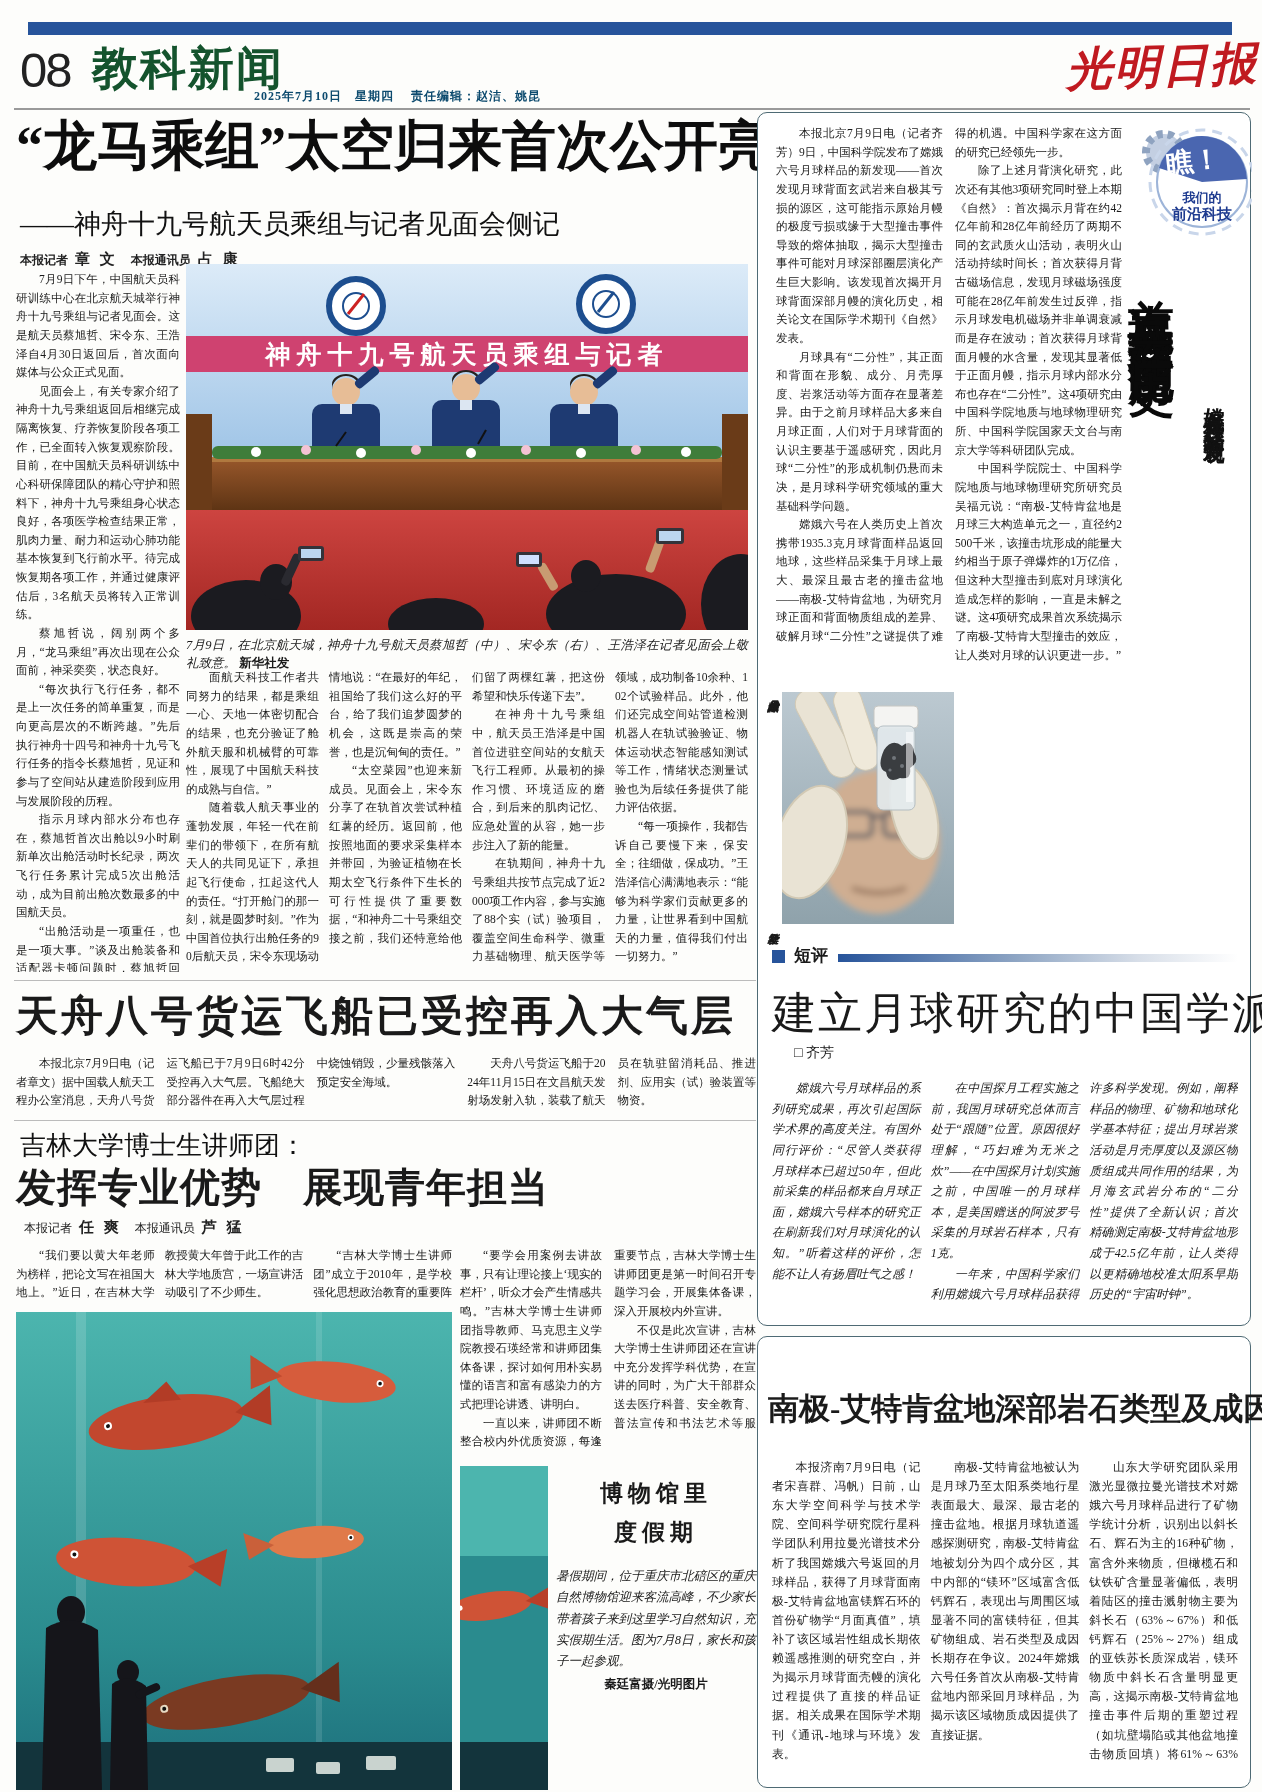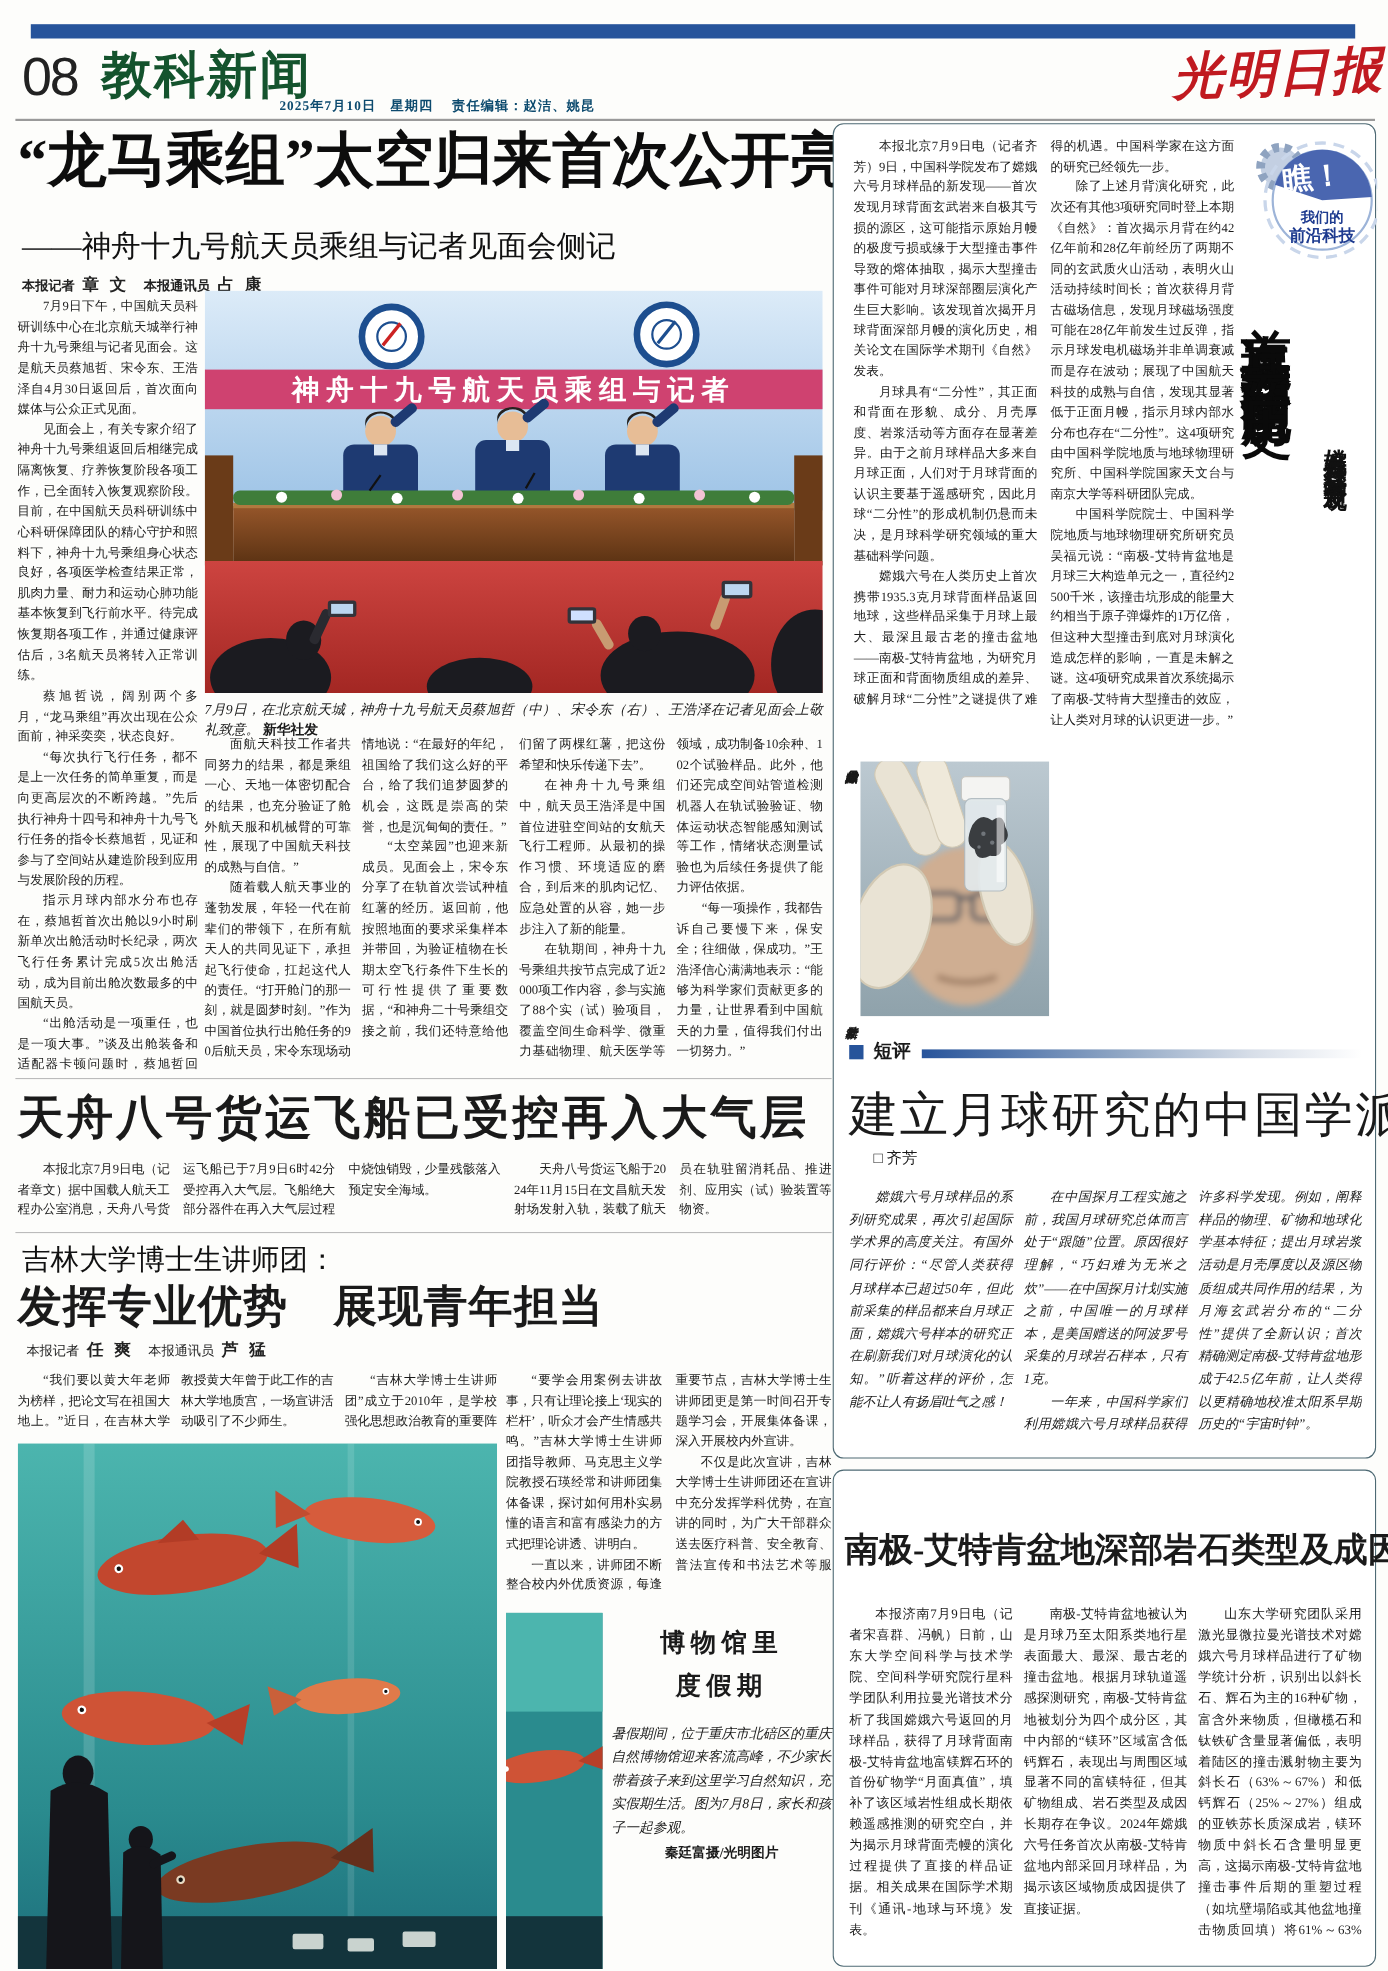--- a/index.html
+++ b/index.html
@@ -349,21 +349,21 @@
       <text x="64" y="101" text-anchor="middle" font-size="15" font-weight="bold" fill="#1d3a8f">前沿科技</text>
     </svg>
   </div>
 
   <div class="abs c6-kicker">嫦娥六号月球样品又有新发现</div>
   <div class="abs c6-headline">首次揭开月球背面的演化历史</div>
   <div class="abs body-txt cols2 c6-cols">
       <p>本报北京7月9日电（记者齐芳）9日，中国科学院发布了嫦娥六号月球样品的新发现——首次发现月球背面玄武岩来自极其亏损的源区，这可能指示原始月幔的极度亏损或缘于大型撞击事件导致的熔体抽取，揭示大型撞击事件可能对月球深部圈层演化产生巨大影响。该发现首次揭开月球背面深部月幔的演化历史，相关论文在国际学术期刊《自然》发表。</p>
       <p>月球具有“二分性”，其正面和背面在形貌、成分、月壳厚度、岩浆活动等方面存在显著差异。由于之前月球样品大多来自月球正面，人们对于月球背面的认识主要基于遥感研究，因此月球“二分性”的形成机制仍悬而未决，是月球科学研究领域的重大基础科学问题。</p>
       <p>嫦娥六号在人类历史上首次携带1935.3克月球背面样品返回地球，这些样品采集于月球上最大、最深且最古老的撞击盆地——南极-艾特肯盆地，为研究月球正面和背面物质组成的差异、破解月球“二分性”之谜提供了难得的机遇。中国科学家在这方面的研究已经领先一步。</p>
-      <p>除了上述月背演化研究，此次还有其他3项研究同时登上本期《自然》：首次揭示月背在约42亿年前和28亿年前经历了两期不同的玄武质火山活动，表明火山活动持续时间长；首次获得月背古磁场信息，发现月球磁场强度可能在28亿年前发生过反弹，指示月球发电机磁场并非单调衰减而是存在波动；展现了中国航天科技的成熟与自信，发现其显著低于正面月幔，指示月球内部水分布也存在“二分性”。这4项研究由中国科学院地质与地球物理研究所、中国科学院国家天文台与南京大学等科研团队完成。</p>
+      <p>除了上述月背演化研究，此次还有其他3项研究同时登上本期《自然》：首次揭示月背在约42亿年前和28亿年前经历了两期不同的玄武质火山活动，表明火山活动持续时间长；首次获得月背古磁场信息，发现月球磁场强度可能在28亿年前发生过反弹，指示月球发电机磁场并非单调衰减而是存在波动；首次获得月球背面月幔的水含量，发现其显著低于正面月幔，指示月球内部水分布也存在“二分性”。这4项研究由中国科学院地质与地球物理研究所、中国科学院国家天文台与南京大学等科研团队完成。</p>
       <p>中国科学院院士、中国科学院地质与地球物理研究所研究员吴福元说：“南极-艾特肯盆地是月球三大构造单元之一，直径约2500千米，该撞击坑形成的能量大约相当于原子弹爆炸的1万亿倍，但这种大型撞击到底对月球演化造成怎样的影响，一直是未解之谜。这4项研究成果首次系统揭示了南极-艾特肯大型撞击的效应，让人类对月球的认识更进一步。”</p>
     </div>
 
   <div class="abs sci-photo">
     <svg width="172" height="232" viewBox="0 0 172 232" xmlns="http://www.w3.org/2000/svg">
       <defs>
         <linearGradient id="lab" x1="0" y1="0" x2="0" y2="1">
           <stop offset="0" stop-color="#bcc9d1"></stop>
             <stop offset="1" stop-color="#8fa2ab"></stop>
         </linearGradient>

